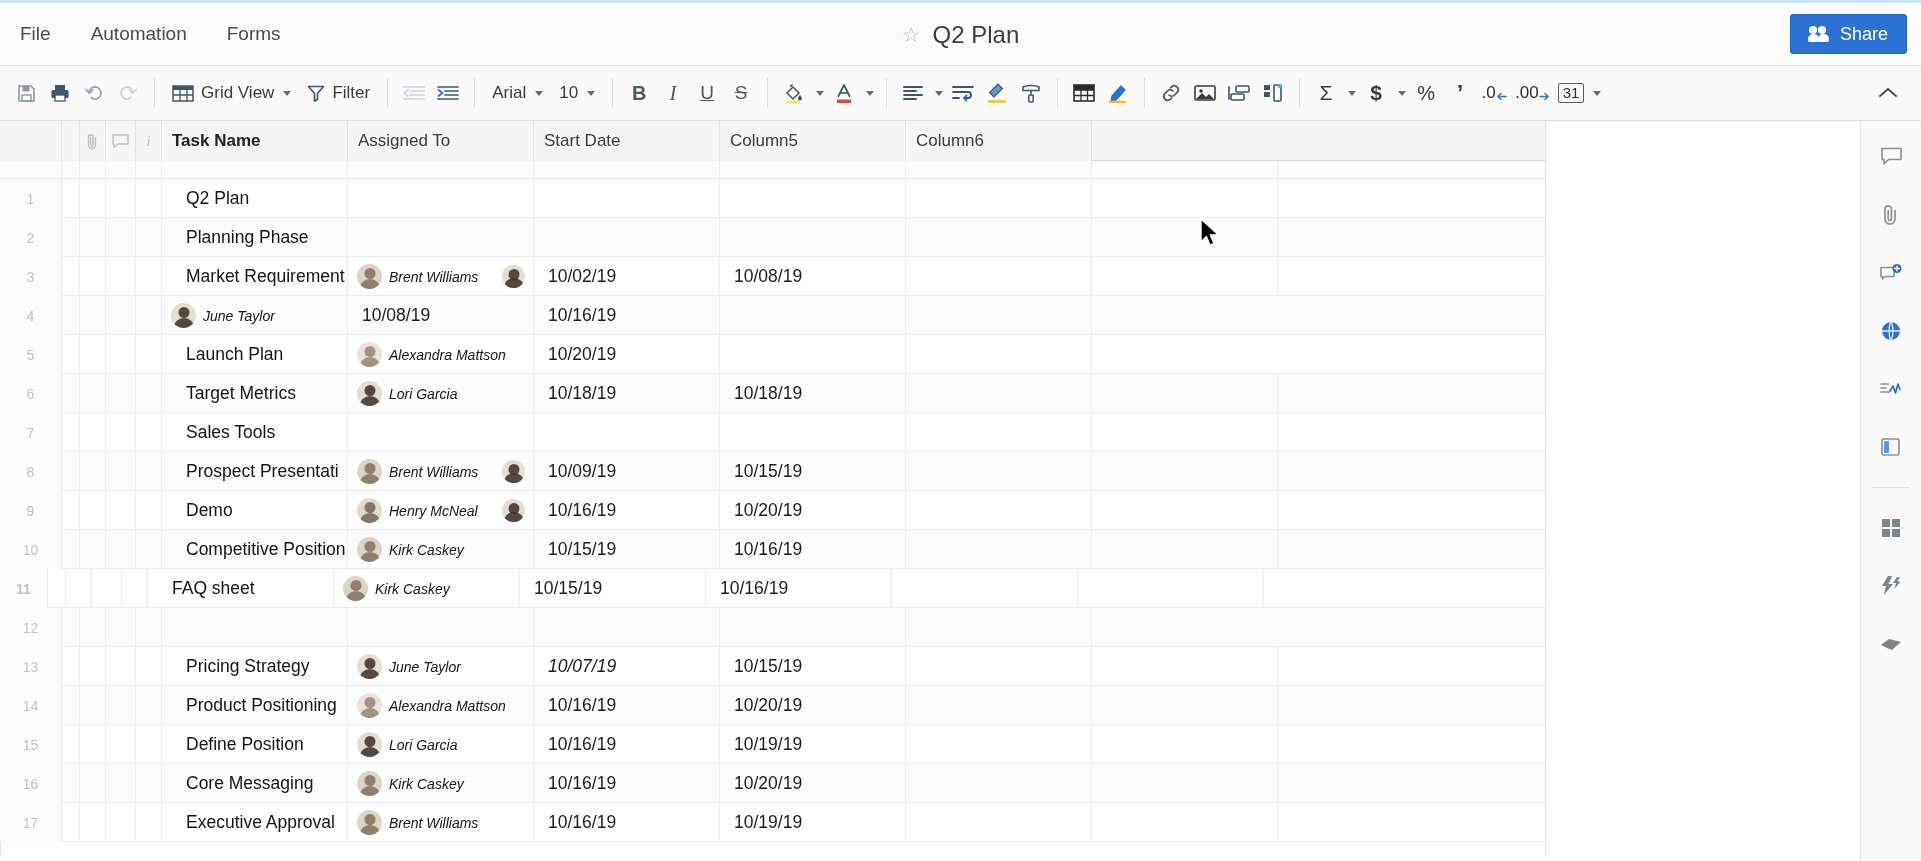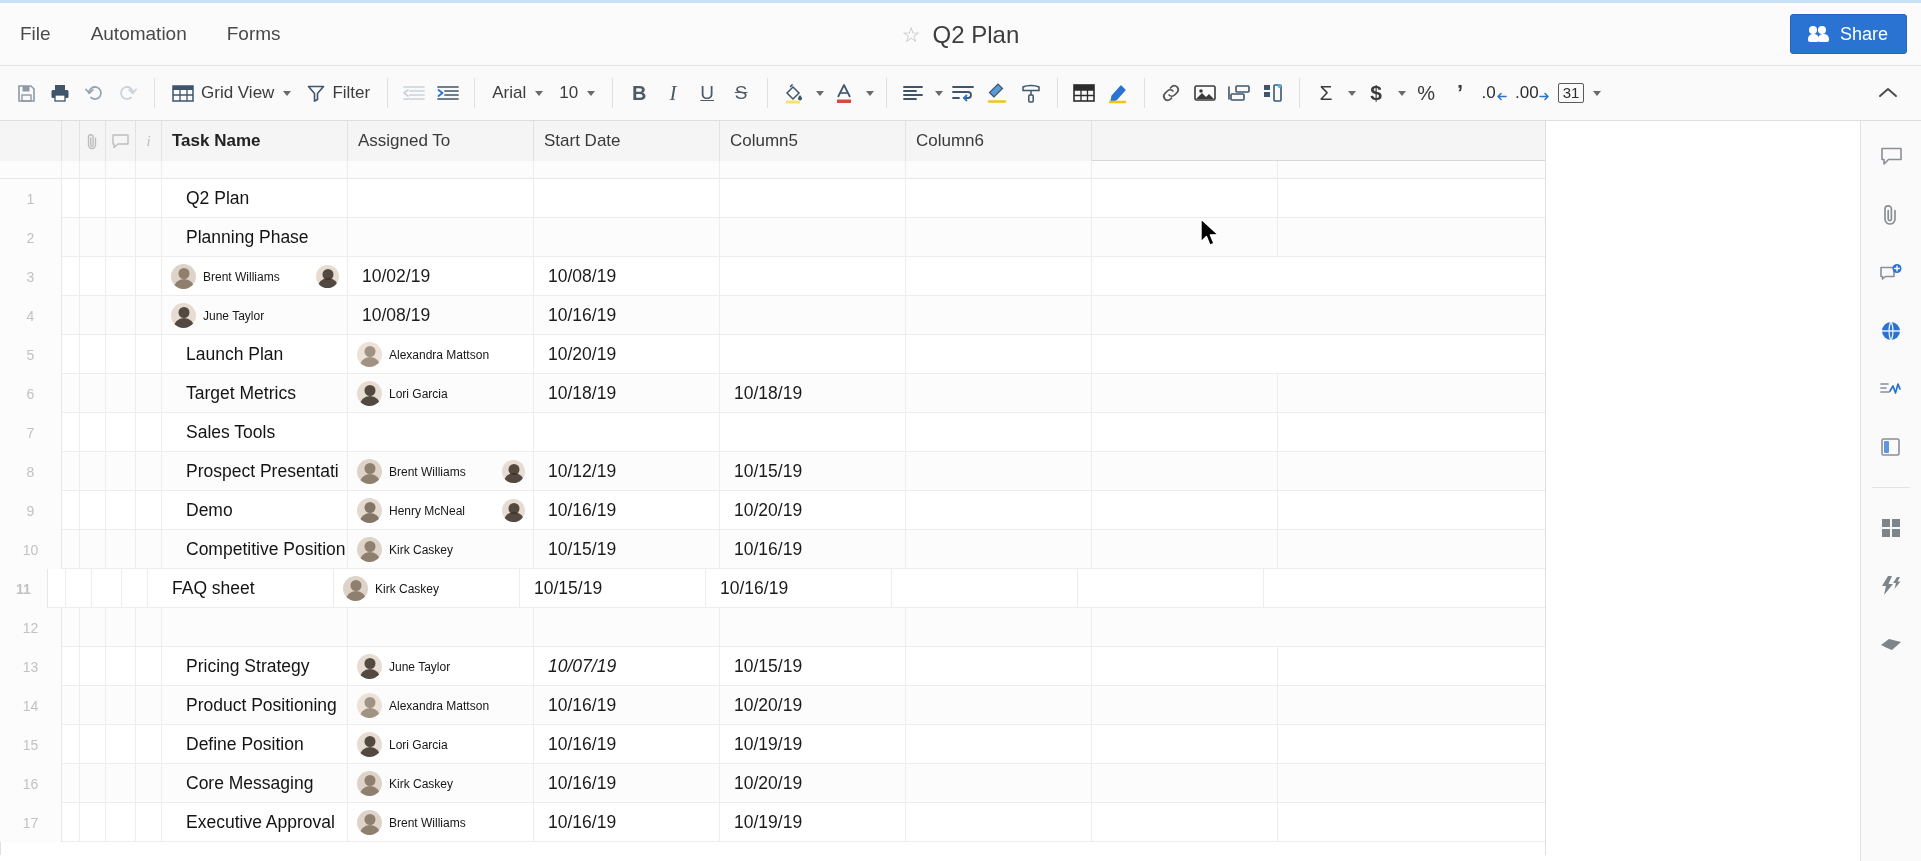--- a/index.html
+++ b/index.html
@@ -148,21 +148,21 @@
   }
   .avatar.f1 { background:#e6dcd2; }
   .avatar.f1::after, .avatar.f1::before { background:#3a2f27; opacity:.85; }
   .avatar.f2 { background:#ece2d8; }
   .avatar.f2::after, .avatar.f2::before { background:#8d7f6e; opacity:.8; }
   .avatar.m1 { background:#ddd3c8; }
   .avatar.m1::after, .avatar.m1::before { background:#7a6a58; opacity:.8; }
   .avatar.m2 { background:#e3d9ce; }
   .avatar.m2::after, .avatar.m2::before { background:#6b5c4c; opacity:.8; }
   .avatar.sm { width:23px; height:23px; }
-  .assign-name { font-size:12px; color:#161616; }
+  .assign-name { font-size:14px; color:#161616;font-style:italic; }
   .avatar-trail { margin-left:auto; margin-right:8px; }
 
   .grid-right-edge {
     position:absolute; top:0; left:1545px; width:1px; height:740px; background:#e0e0e0;
   }
   .grid-left-edge {
     position:absolute; top:0; left:0; width:1px; height:740px; background:#e0e0e0;
   }
 
   
@@ -538,20 +538,21 @@
           <div class="cell date" style="width: 186px;"></div>
           <div class="cell " style="width: 186px;"></div>
           <div class="cell " style="width: 186px;"></div>
         </div>
         <div class="row">
           <div class="cell rownum" style="width: 62px;">3</div>
           <div class="cell tiny" style="width: 18px;"></div>
           <div class="cell tiny" style="width: 26px;"></div>
           <div class="cell tiny" style="width: 30px;"></div>
           <div class="cell tiny" style="width: 26px;"></div>
+          <div class="cell task" style="width: 186px;">Market Requirement</div>
           <div class="cell assign" style="width: 186px;">
             <span class="avatar m1"></span>
             <span class="assign-name">Brent Williams</span>
             <span class="avatar f1 sm avatar-trail"></span>
           </div>
           <div class="cell date" style="width: 186px;">10/02/19</div>
           <div class="cell date" style="width: 186px;">10/08/19</div>
           <div class="cell " style="width: 186px;"></div>
           <div class="cell " style="width: 186px;"></div>
         </div>
@@ -619,21 +620,21 @@
           <div class="cell tiny" style="width: 18px;"></div>
           <div class="cell tiny" style="width: 26px;"></div>
           <div class="cell tiny" style="width: 30px;"></div>
           <div class="cell tiny" style="width: 26px;"></div>
           <div class="cell task" style="width: 186px;">Prospect Presentati</div>
           <div class="cell assign" style="width: 186px;">
             <span class="avatar m1"></span>
             <span class="assign-name">Brent Williams</span>
             <span class="avatar f1 sm avatar-trail"></span>
           </div>
-          <div class="cell date" style="width: 186px;">10/12/19</div>
+          <div class="cell date" style="width: 186px;">10/09/19</div>
           <div class="cell date" style="width: 186px;">10/15/19</div>
           <div class="cell " style="width: 186px;"></div>
           <div class="cell " style="width: 186px;"></div>
         </div>
         <div class="row">
           <div class="cell rownum" style="width: 62px;">9</div>
           <div class="cell tiny" style="width: 18px;"></div>
           <div class="cell tiny" style="width: 26px;"></div>
           <div class="cell tiny" style="width: 30px;"></div>
           <div class="cell tiny" style="width: 26px;"></div>

